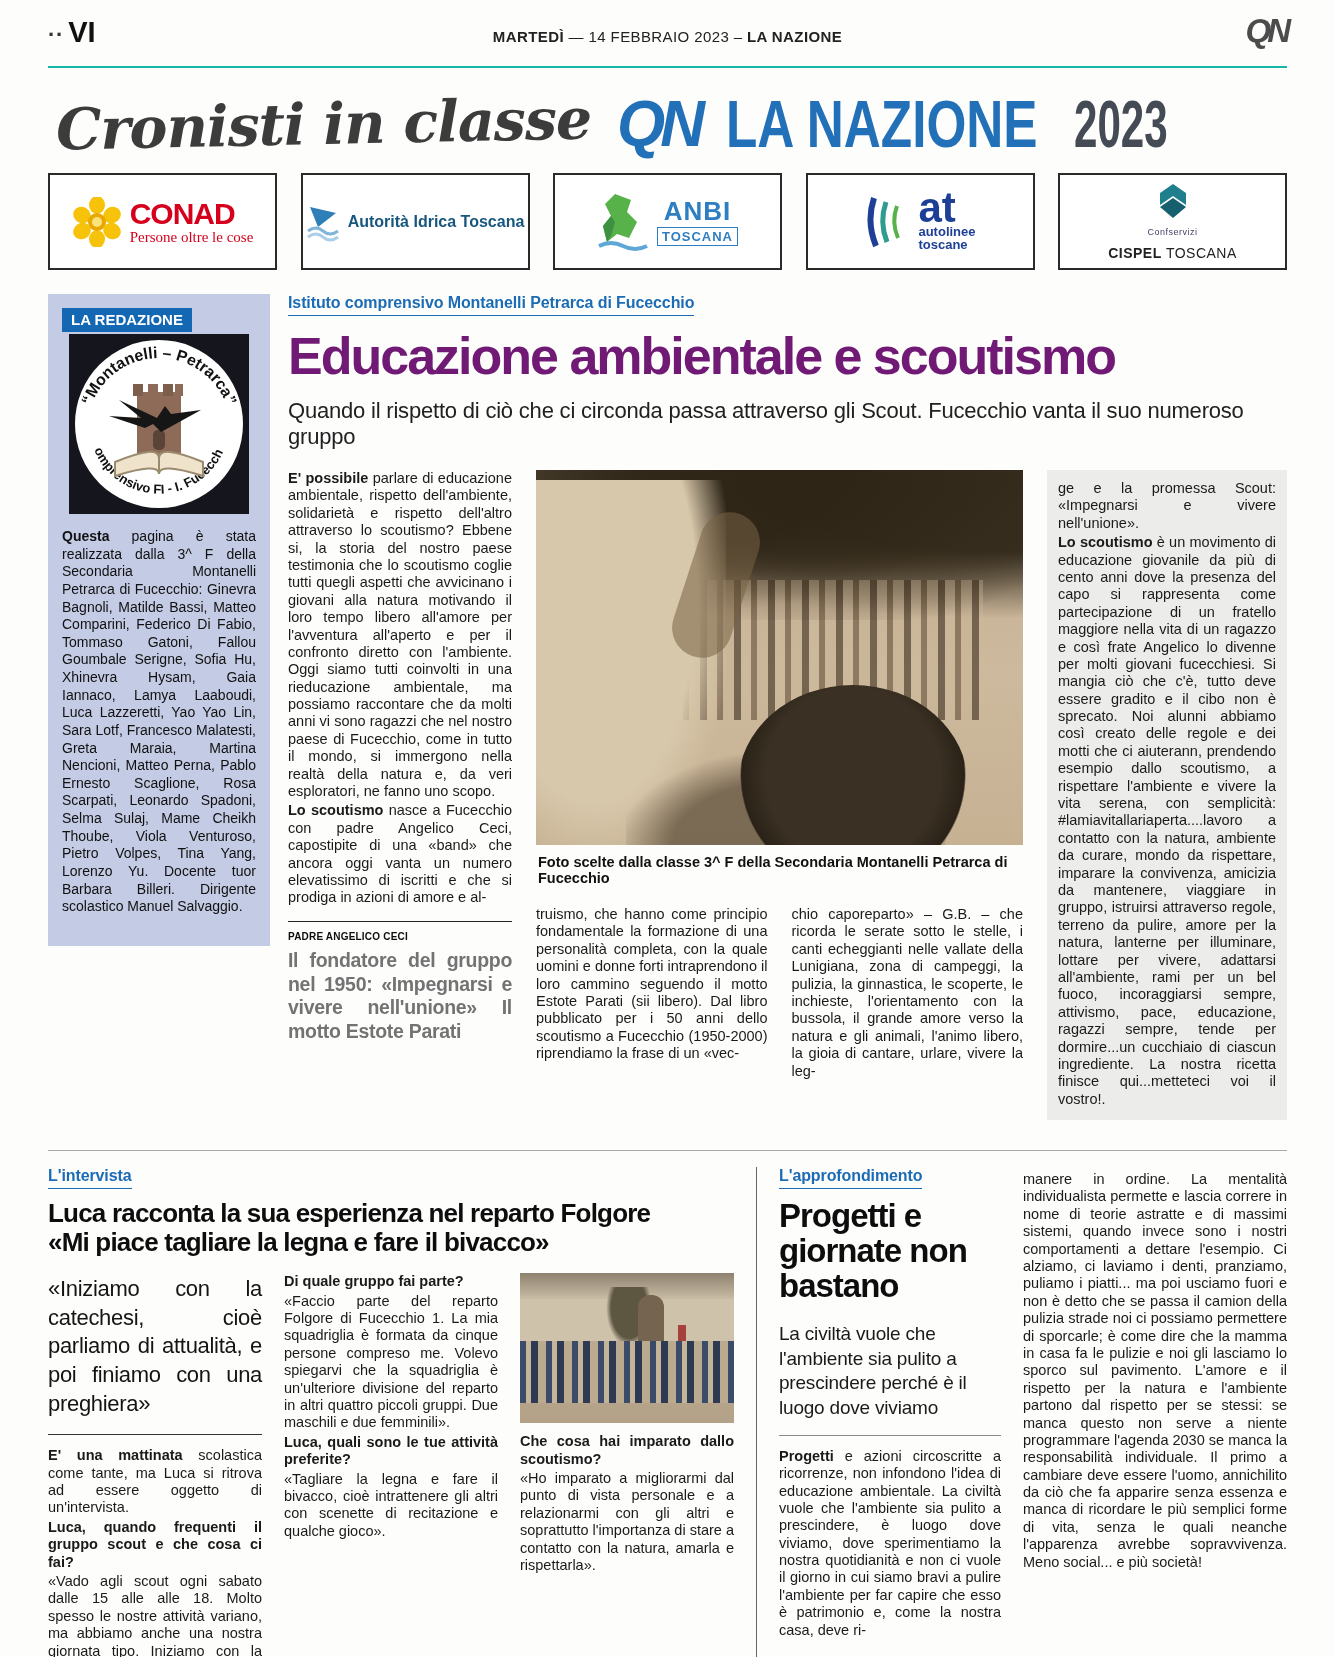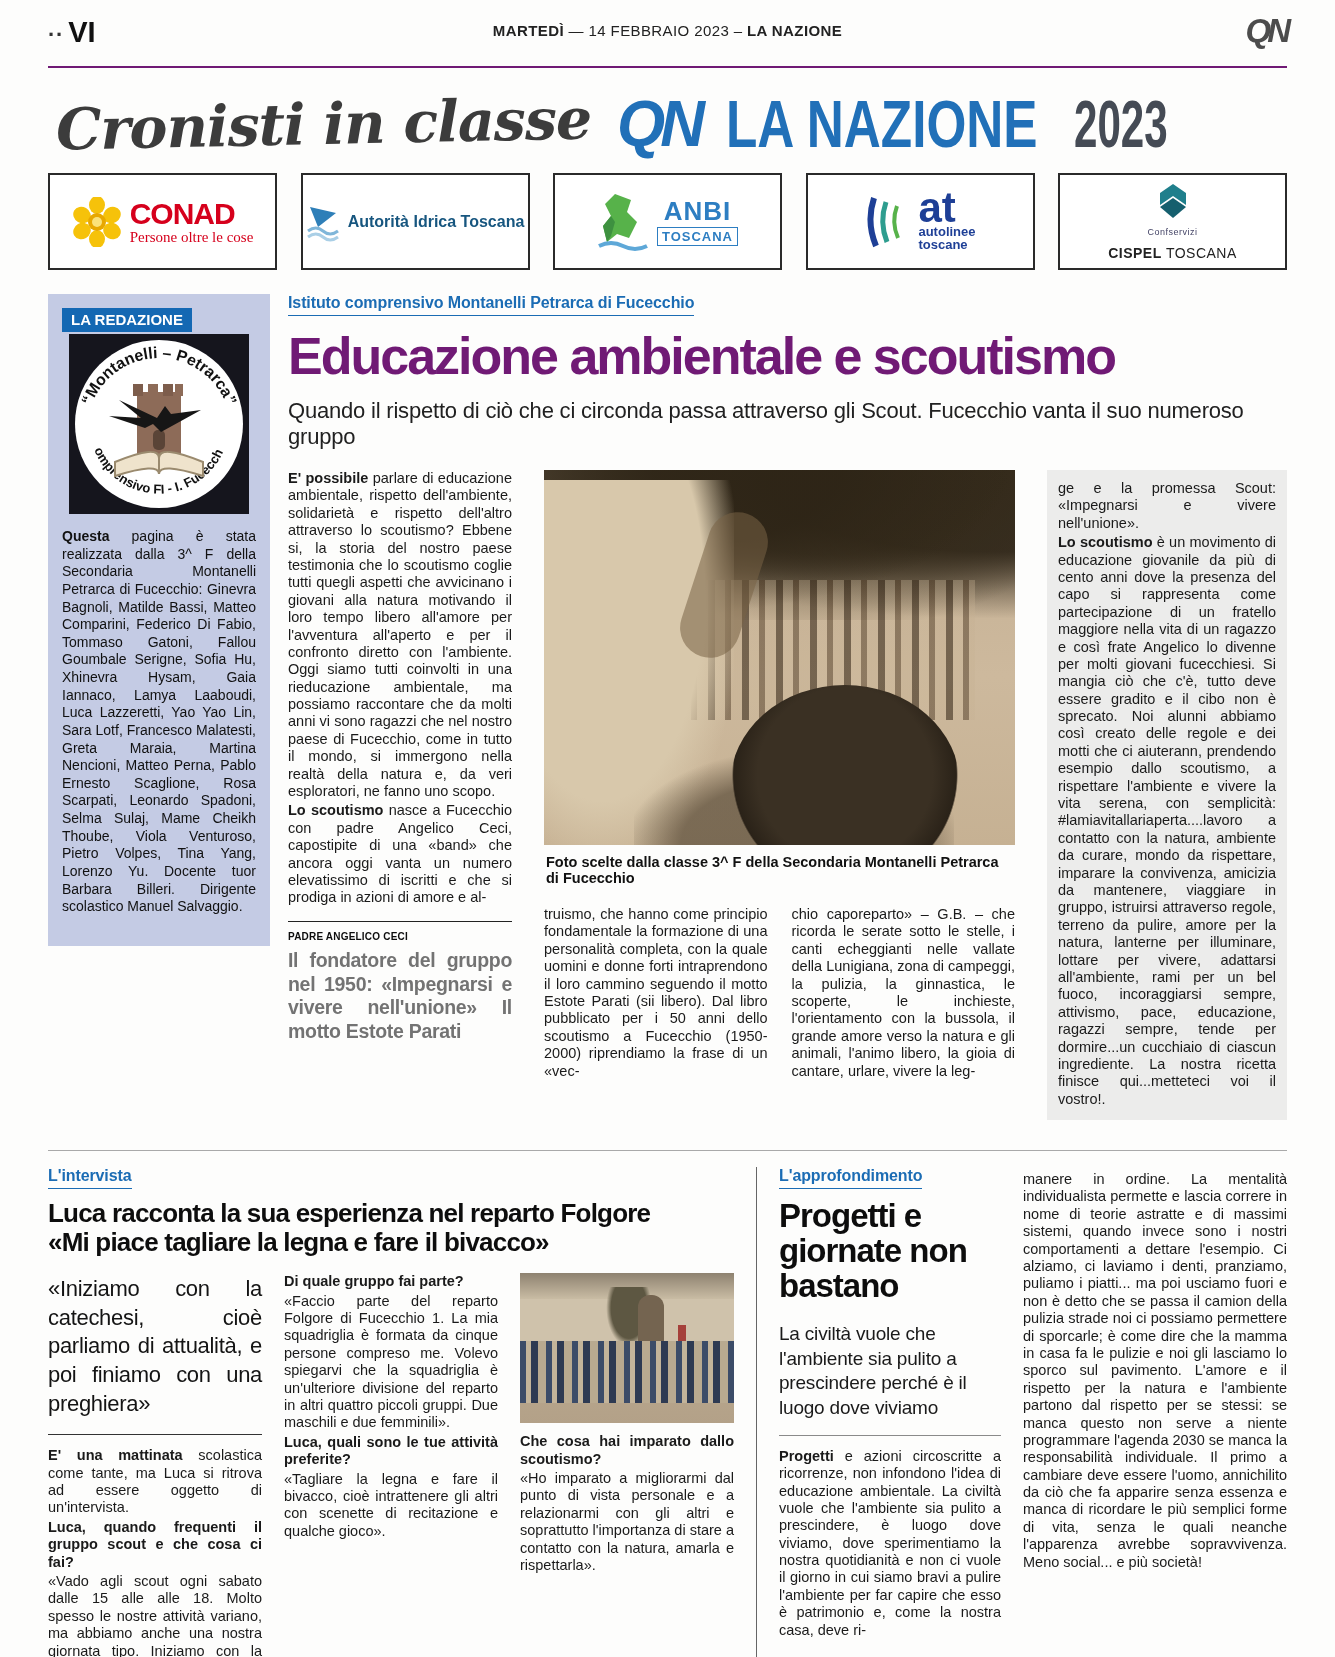--- a/index.html
+++ b/index.html
@@ -4,24 +4,24 @@
 <style>
   html,body{margin:0;padding:0;}
   body{
     width:1335px;height:1657px;overflow:hidden;position:relative;
     background:#fdfdfc;color:#1a1a1a;
     font-family:"Liberation Sans","DejaVu Sans",sans-serif;
   }
   .page{padding:10px 48px 0;}
 
   
-  .topbar{position:relative;height:56px;border-bottom:2px solid #701a75;}
+  .topbar{position:relative;height:56px;border-bottom:2px solid #14b8a6;}
   .folio{position:absolute;left:0;top:6px;font-size:29px;font-weight:bold;color:#111;}
   .folio .dots{color:#333;letter-spacing:2px;font-size:22px;vertical-align:6px;margin-right:4px;}
-  .dateline{position:absolute;left:50%;transform:translateX(-50%);top:12px;font-size:15px;letter-spacing:.4px;color:#222;white-space:nowrap;}
+  .dateline{position:absolute;left:50%;transform:translateX(-50%);top:18px;font-size:15px;letter-spacing:.4px;color:#222;white-space:nowrap;}
   .dateline b{font-weight:bold;}
   .qn-small{position:absolute;right:0;top:2px;font-size:33px;font-weight:900;font-style:italic;color:#4c4c4c;letter-spacing:-4px;}
 
   
   .masthead{display:flex;align-items:center;gap:26px;padding:20px 8px 10px;}
   .mh-script{font-family:"DejaVu Serif","Liberation Serif",serif;font-style:italic;font-weight:bold;font-size:57px;color:#3c3c3c;letter-spacing:-1px;transform:rotate(-1.2deg);}
   .mh-qn{font-size:62px;font-weight:900;font-style:italic;color:#2170b8;letter-spacing:-5px;transform:scaleY(1.05);}
   .mh-paper{font-size:54px;font-weight:900;color:#2170b8;letter-spacing:0;transform:scale(.95,1.22);transform-origin:left center;white-space:nowrap;}
   .mh-year{font-size:54px;font-weight:bold;color:#454b55;transform:scale(.78,1.22);transform-origin:left center;margin-left:-6px;}
 
@@ -46,21 +46,21 @@
   .sb-title{font-size:23px;font-weight:900;line-height:1.08;letter-spacing:-.5px;color:#0d0d0d;margin:10px 0 12px;}
   .sb-logo{width:180px;height:180px;margin:2px auto 12px;display:block;}
   .sb-text{font-size:14px;line-height:1.26;text-align:justify;color:#111;}
   .lead{font-weight:bold;}
 
   .main{flex:1;min-width:0;}
   .kicker{color:#1b6cb4;font-weight:bold;font-size:16px;display:inline-block;border-bottom:1.5px solid #1b6cb4;padding-bottom:3px;letter-spacing:-.1px;}
   .headline{font-size:52px;font-weight:900;letter-spacing:-2px;color:#701a75;margin:10px 0 12px;white-space:nowrap;}
   .standfirst{font-size:22px;color:#212121;margin:0 0 20px;letter-spacing:-.2px;}
 
-  .article-body{display:grid;grid-template-columns:224px 1fr 240px;gap:32px;}
+  .article-body{display:grid;grid-template-columns:224px 1fr 240px;gap:24px;}
   .coltext{font-size:14.5px;line-height:1.2;text-align:justify;}
   .coltext p{margin:0;}
   .coltext p + p{margin-top:2px;}
 
   .padre-div{border-top:1.5px solid #222;margin:14px 0 9px;}
   .padre-label{font-size:10px;font-weight:bold;color:#0d0d0d;letter-spacing:.2px;}
   .padre-text{color:#737373;font-size:19.5px;font-weight:bold;line-height:1.22;margin-top:6px;letter-spacing:-.3px;}
 
   .photo-main{position:relative;height:375px;background:linear-gradient(180deg,#c3ae92,#cdb99d 55%,#c6b193);overflow:hidden;}
   .ph-foliage{position:absolute;left:0;top:0;right:0;height:150px;

